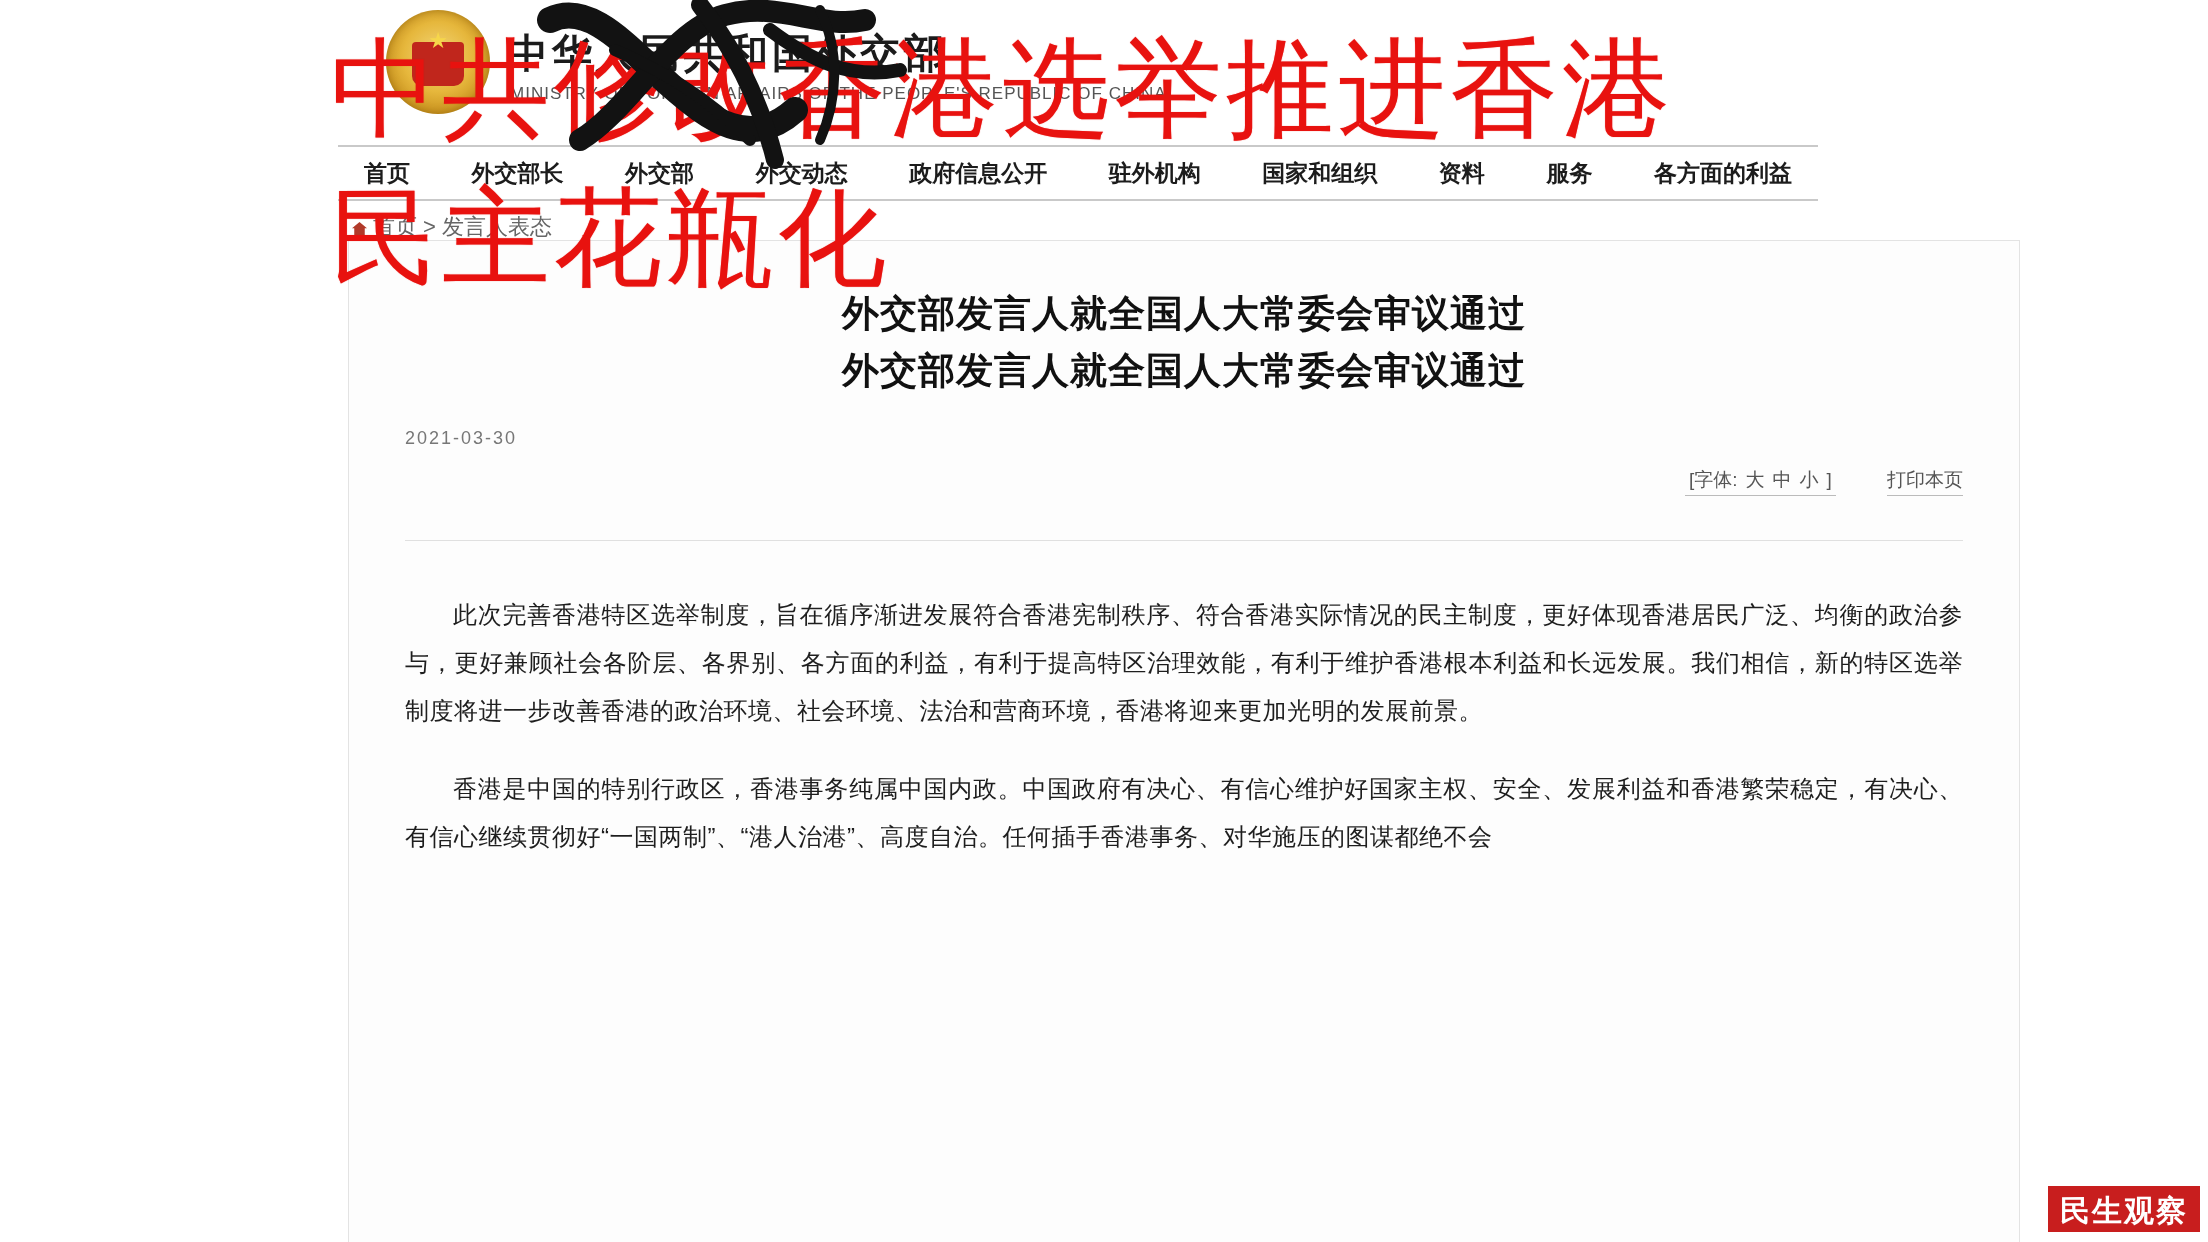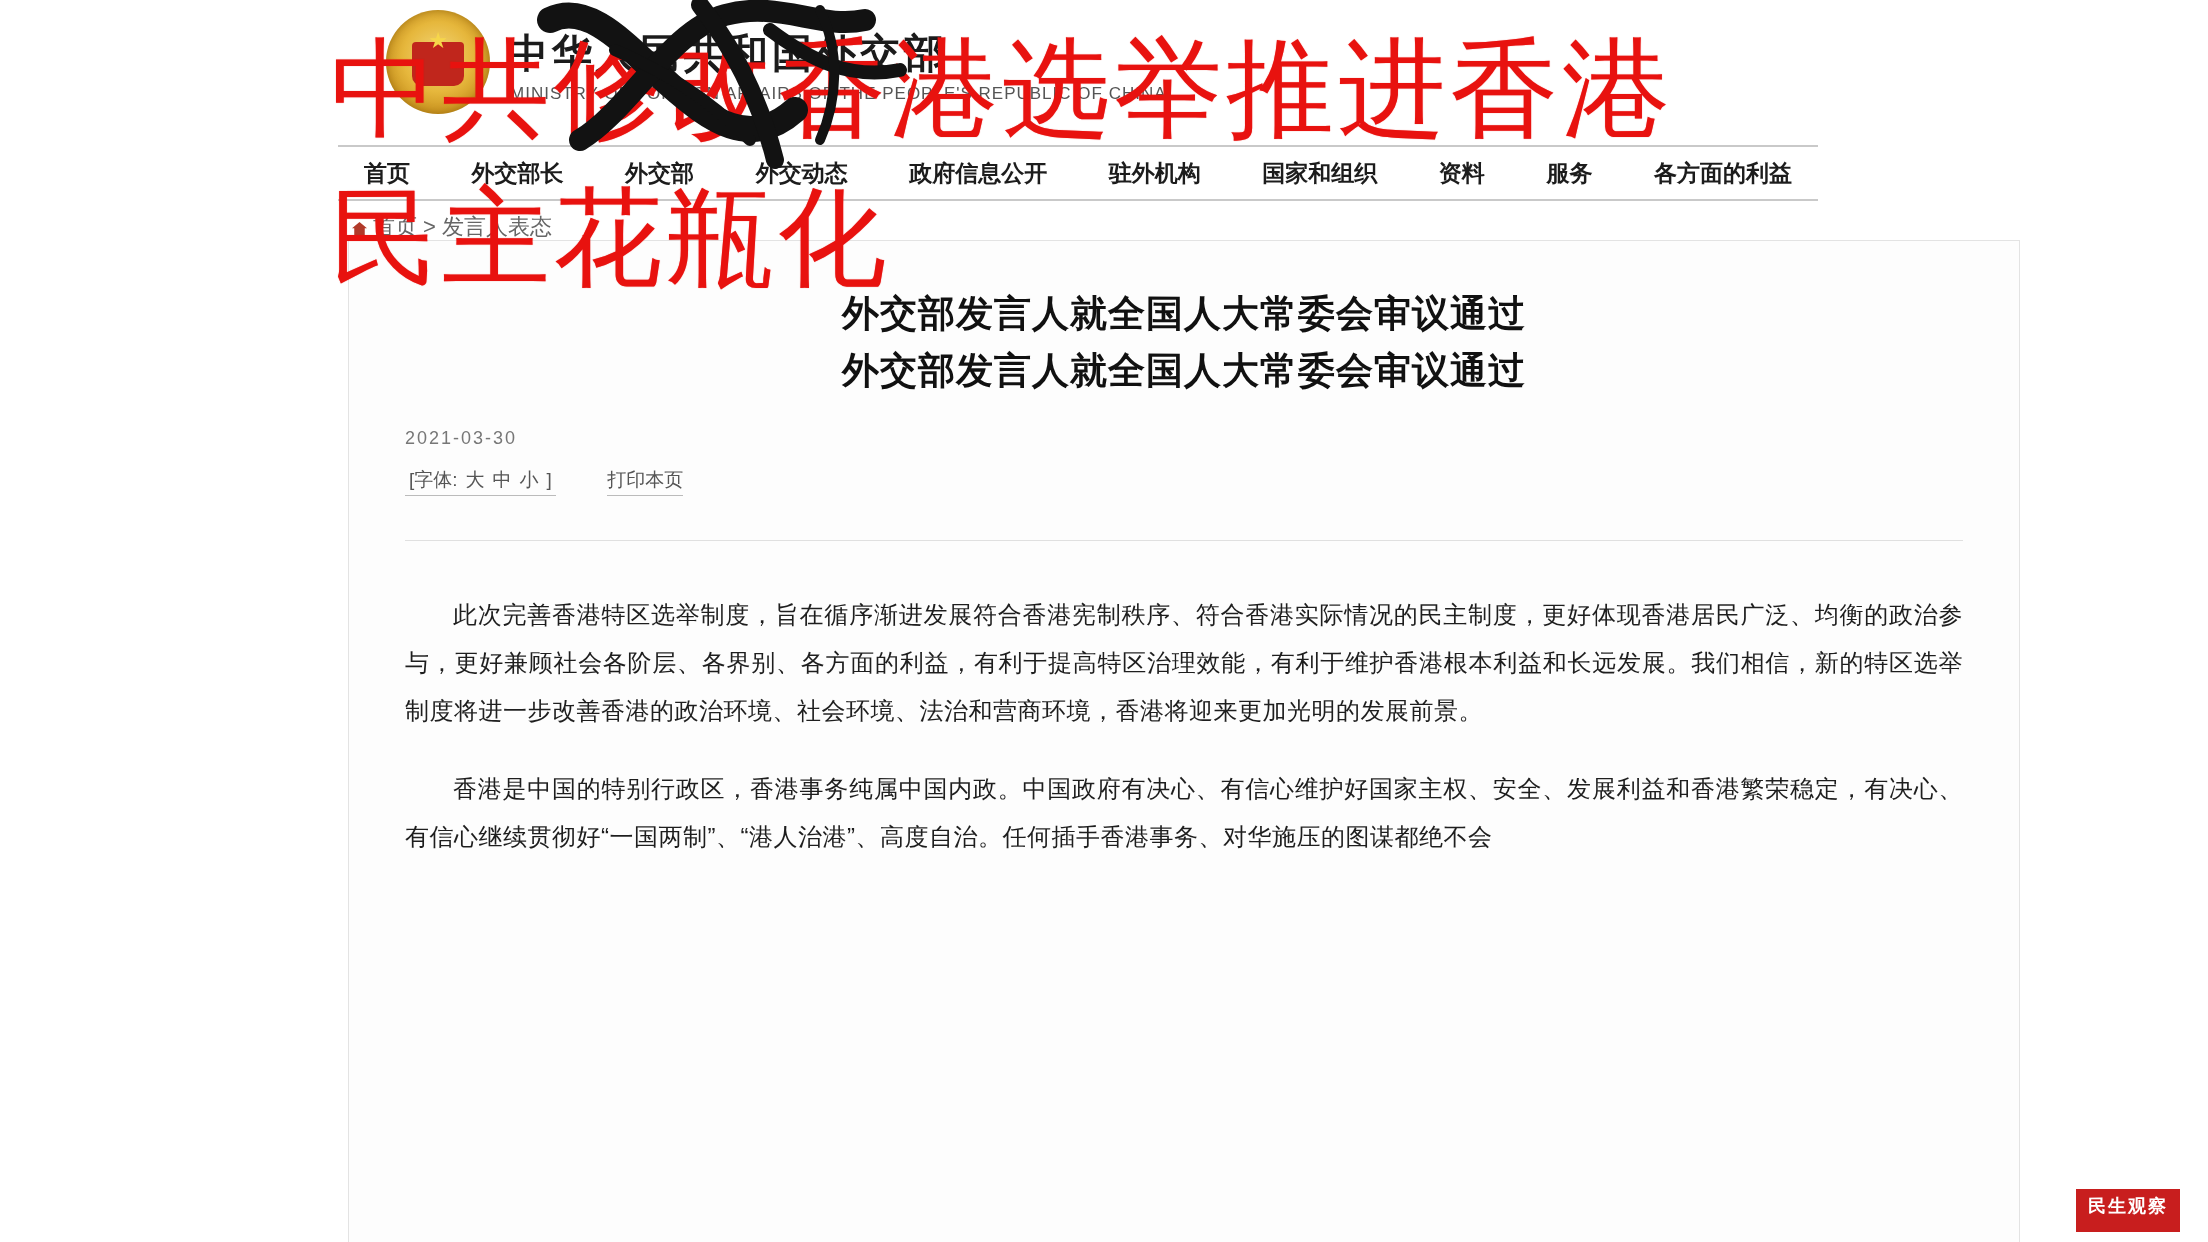--- a/index.html
+++ b/index.html
@@ -155,21 +155,21 @@
   .article-date {
     margin-top: 28px;
     text-align: left;
     font-size: 18px;
     color: #777;
     letter-spacing: 2px;
   }
 
   .article-tools {
     margin-top: 18px;
-    text-align: left;
+    text-align: right;
     font-size: 19px;
     color: #555;
   }
   .article-tools .fontsize {
     display: inline-block;
     border-bottom: 1px solid #bbb;
     padding-bottom: 2px;
   }
   .article-tools .fontsize span { margin: 0 4px; }
   .article-tools .print {
@@ -220,27 +220,27 @@
     left: 520px;
     top: -10px;
     width: 460px;
     height: 210px;
     pointer-events: none;
   }
 
   
   .watermark {
     position: absolute;
-    right: 28px;
+    right: 8px;
     bottom: 10px;
     background: #c81e1e;
     color: #ffffff;
-    font-size: 18px;
+    font-size: 30px;
     letter-spacing: 2px;
-    padding: 5px 12px 14px 12px;
+    padding: 5px 12px 0 12px;
     font-weight: bold;
   }
 </style>
 </head>
 <body>
 
 <div id="page">
 
   <div class="site">
 

